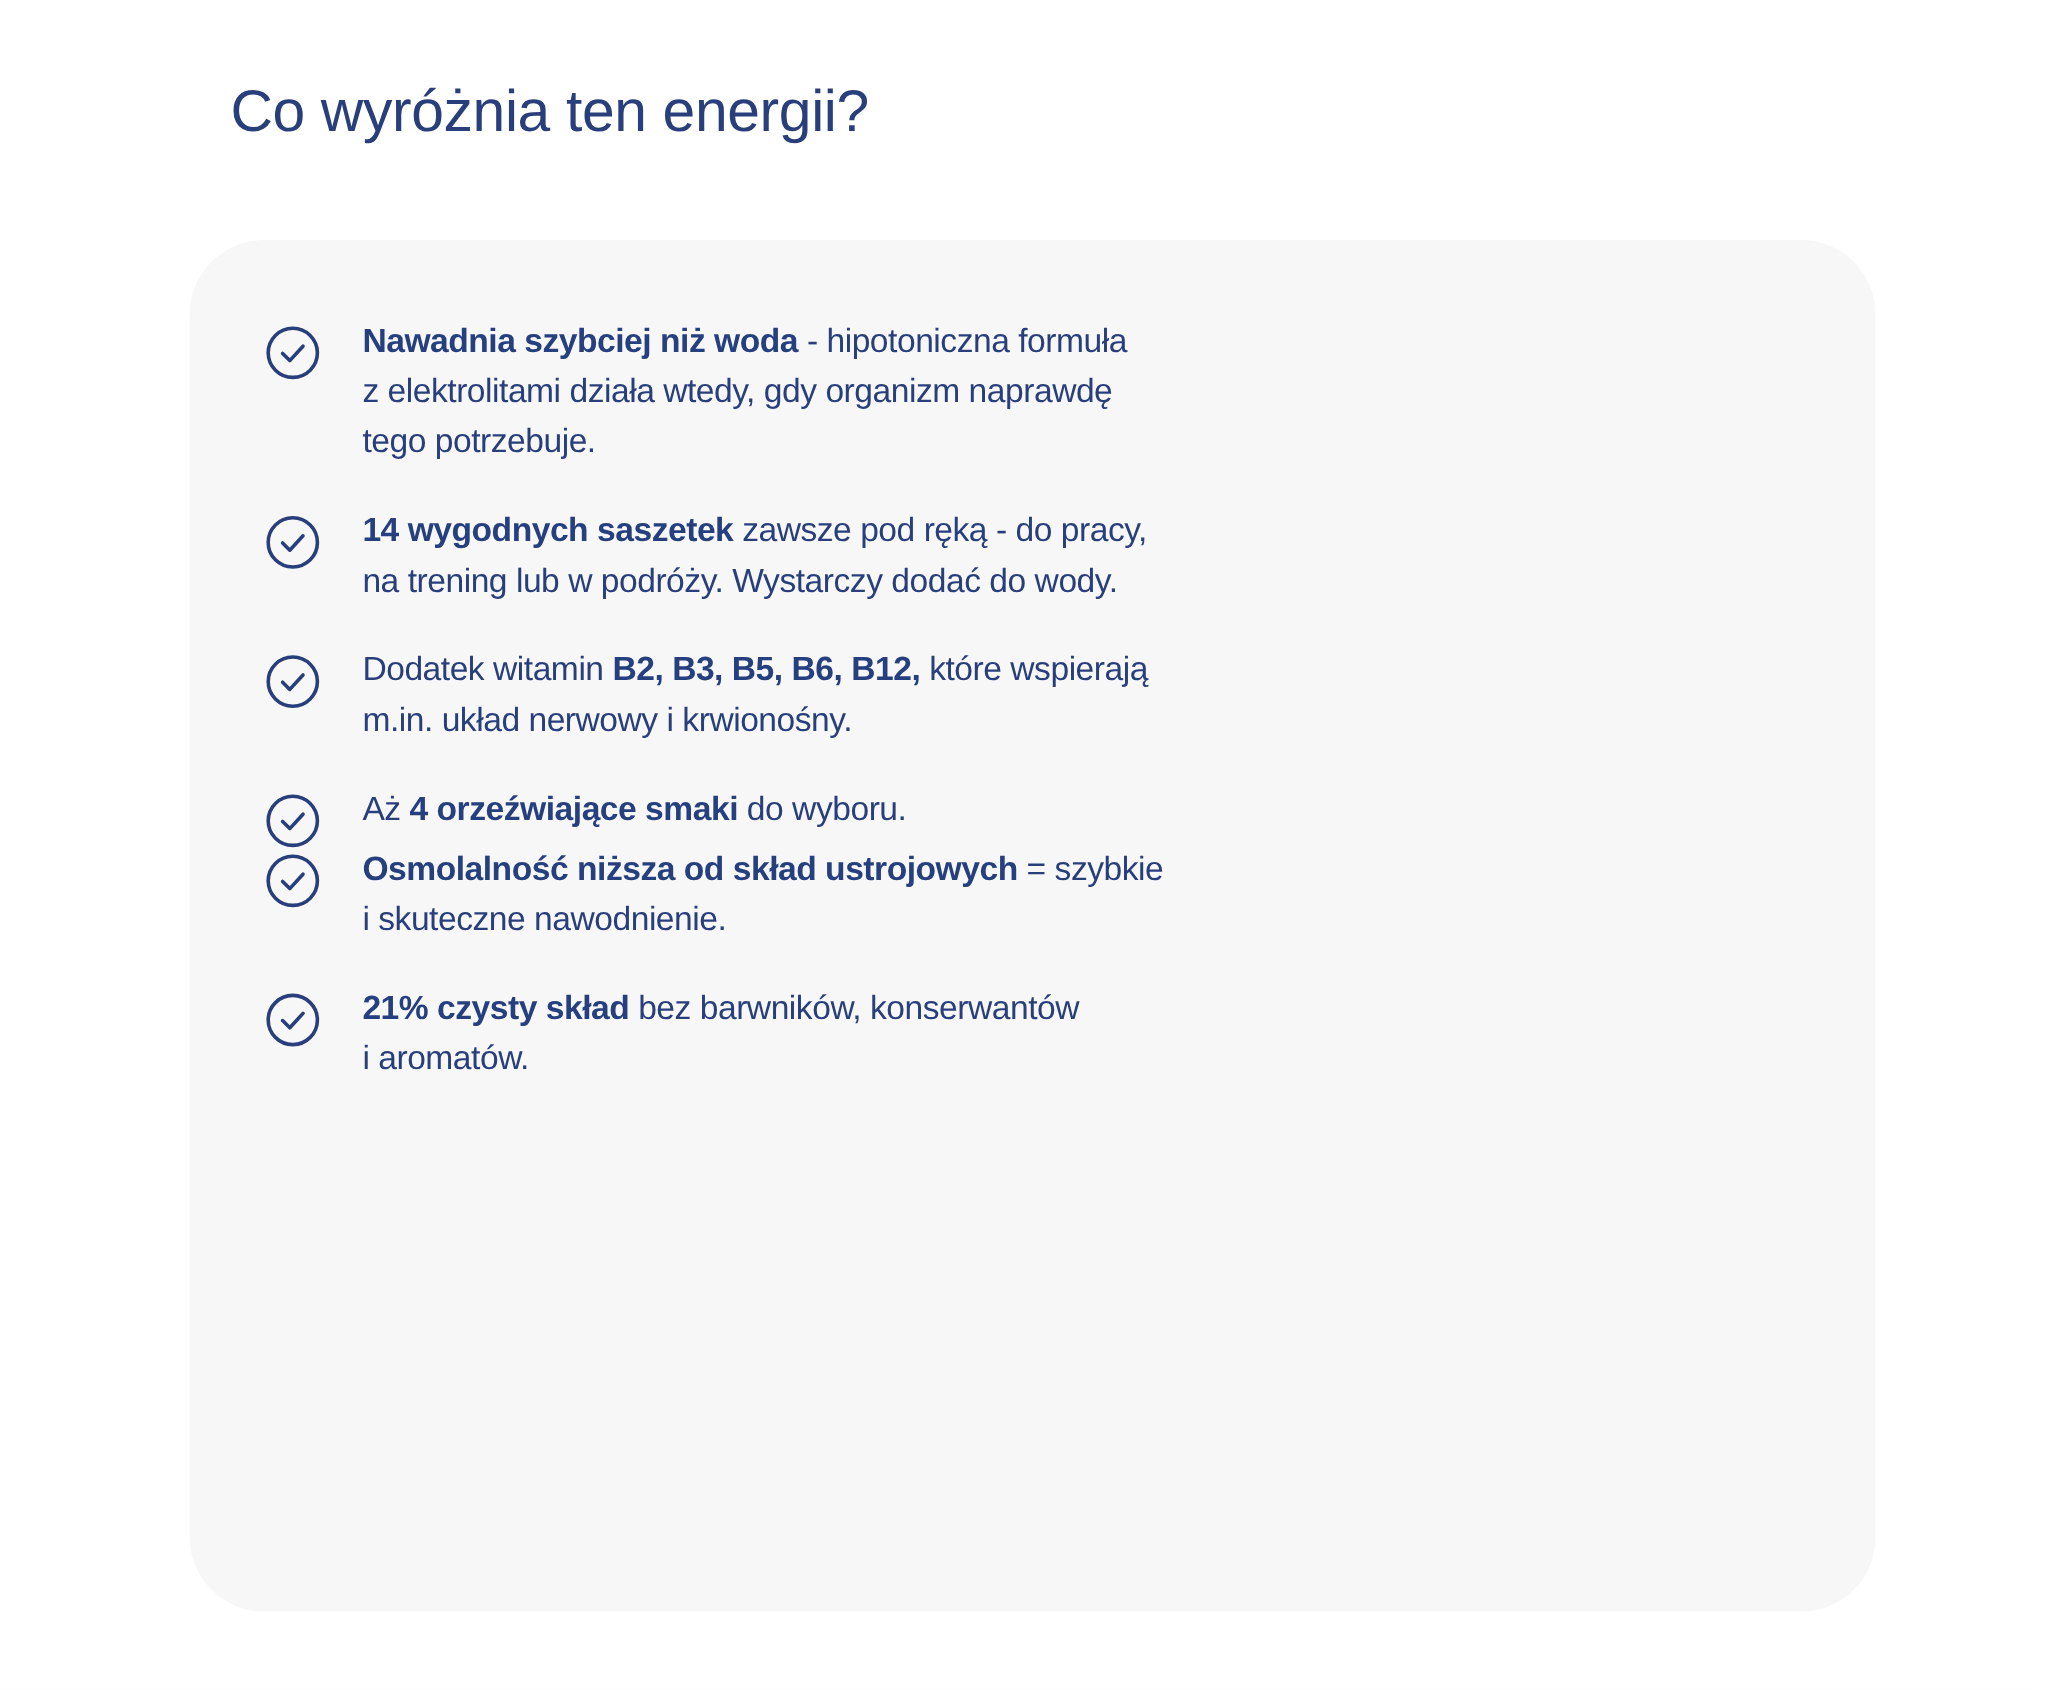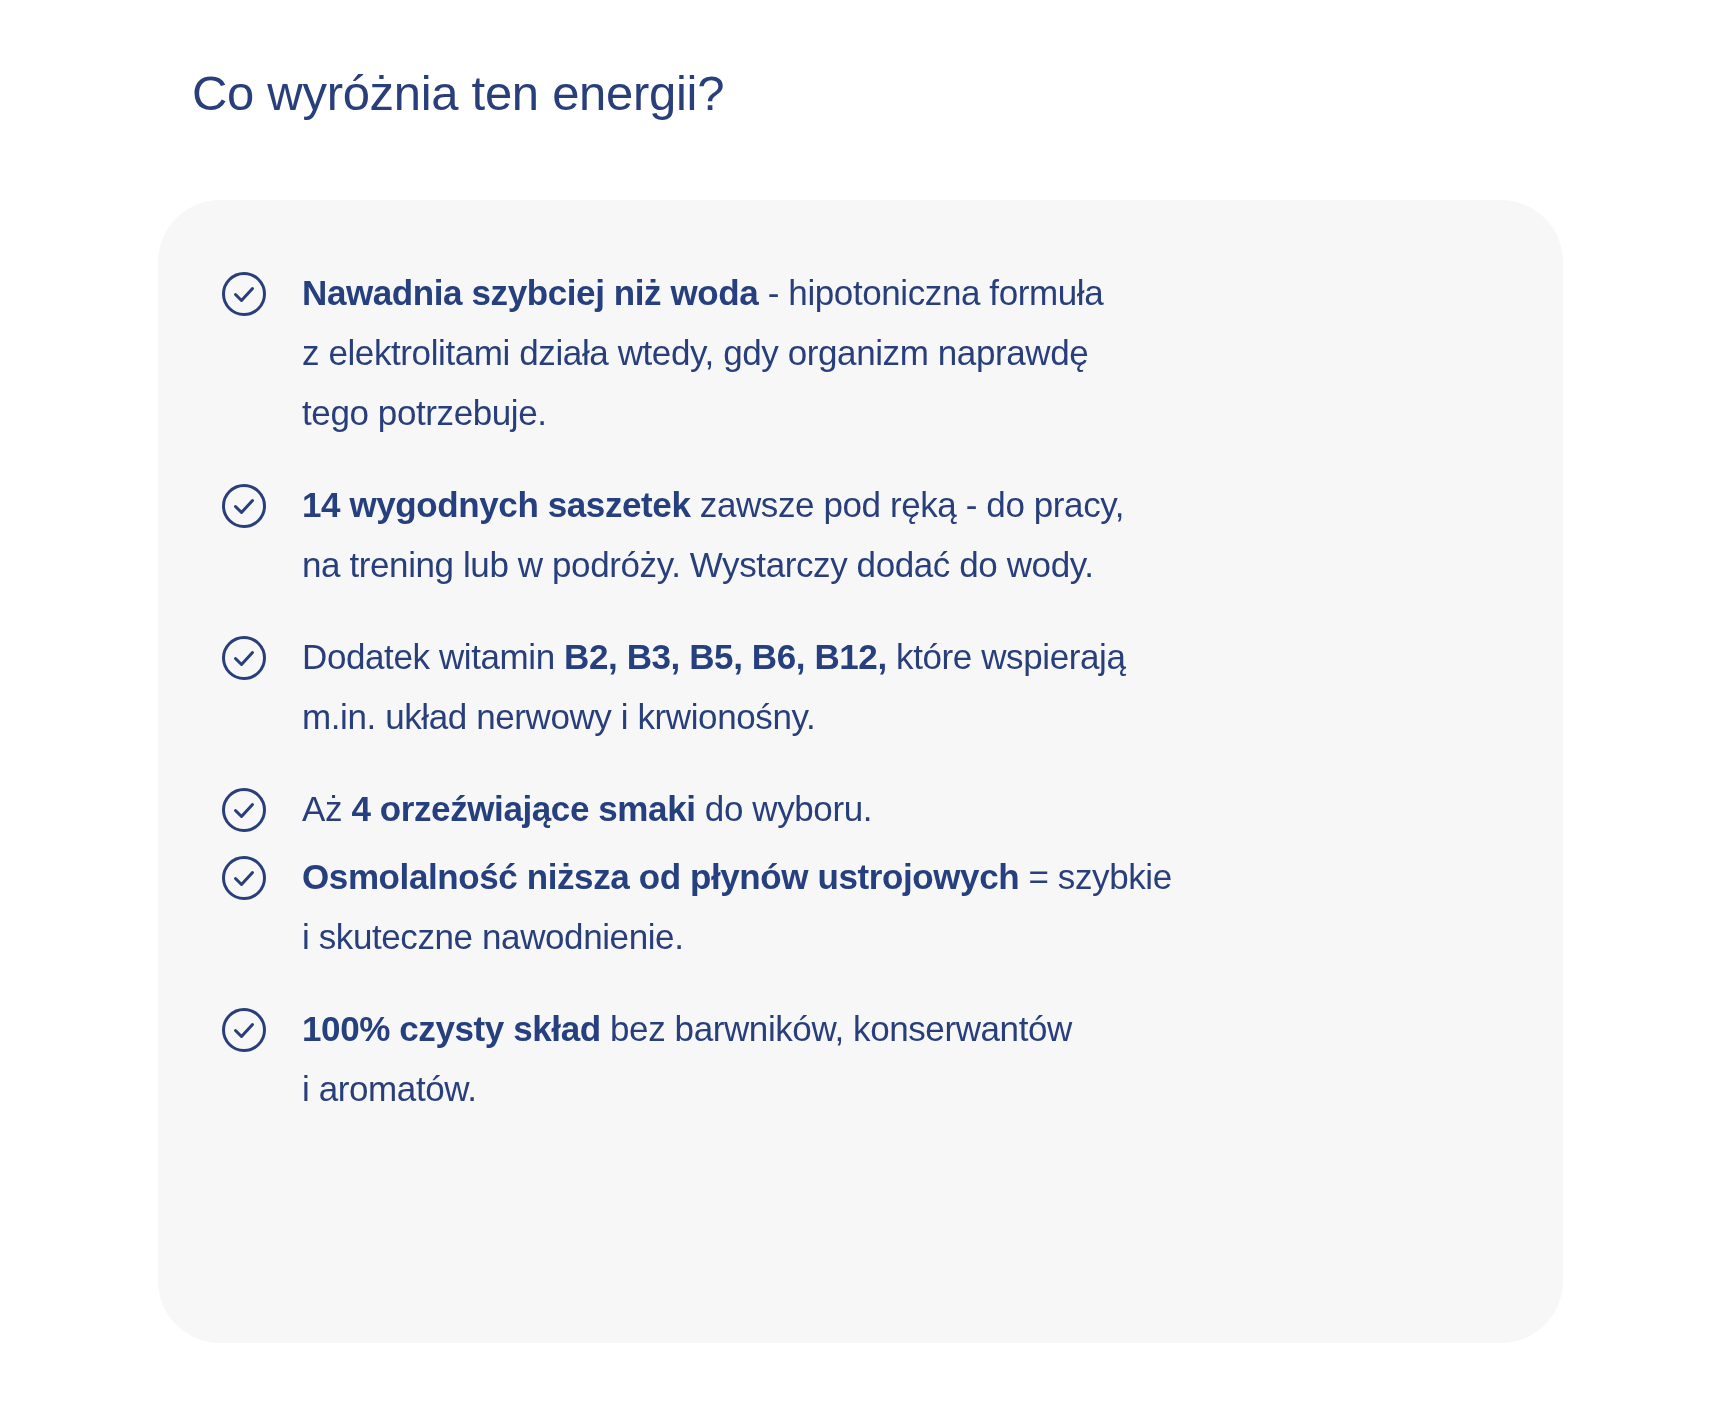--- a/index.html
+++ b/index.html
@@ -41,22 +41,22 @@
       margin: 0;
       padding: 0;
       position: absolute;
       left: 62px;
       top: 63px;
       width: 1300px;
     }
     .feature-item {
       position: relative;
       padding-left: 82px;
-      font-size: 35px;
-      line-height: 60px;
+      font-size: 28px;
+      line-height: 42px;
       letter-spacing: -0.4px;
       color: #283f7c;
       margin-bottom: 32px;
     }
     .feature-item.tight {
       margin-bottom: 8px;
     }
     .check-icon {
       position: absolute;
       left: 0;
@@ -117,25 +117,25 @@
         </span>
       <span><span>Aż </span><span class="strong">4 orzeźwiające smaki</span><span> do wyboru.</span></span>
     </li>
     <li class="feature-item">
       <span class="check-icon">
           <svg viewBox="0 0 48 48" xmlns="http://www.w3.org/2000/svg">
             <circle cx="24" cy="24" r="20.5" fill="none" stroke="#283f7c" stroke-width="3"></circle>
             <path d="M15.5 24.5 L21.5 30.5 L32.5 18.5" fill="none" stroke="#283f7c" stroke-width="3" stroke-linecap="round" stroke-linejoin="round"></path>
           </svg>
         </span>
-      <span><span class="strong">Osmolalność niższa od płynów ustrojowych</span><span> = szybkie<br>i skuteczne nawodnienie.</span></span>
+      <span><span class="strong">Osmolalność niższa od skład ustrojowych</span><span> = szybkie<br>i skuteczne nawodnienie.</span></span>
     </li>
     <li class="feature-item">
       <span class="check-icon">
           <svg viewBox="0 0 48 48" xmlns="http://www.w3.org/2000/svg">
             <circle cx="24" cy="24" r="20.5" fill="none" stroke="#283f7c" stroke-width="3"></circle>
             <path d="M15.5 24.5 L21.5 30.5 L32.5 18.5" fill="none" stroke="#283f7c" stroke-width="3" stroke-linecap="round" stroke-linejoin="round"></path>
           </svg>
         </span>
-      <span><span class="strong">100% czysty skład</span><span> bez barwników, konserwantów<br>i aromatów.</span></span>
+      <span><span class="strong">21% czysty skład</span><span> bez barwników, konserwantów<br>i aromatów.</span></span>
     </li>
   </ul>
 </section>
 
 </body></html>

